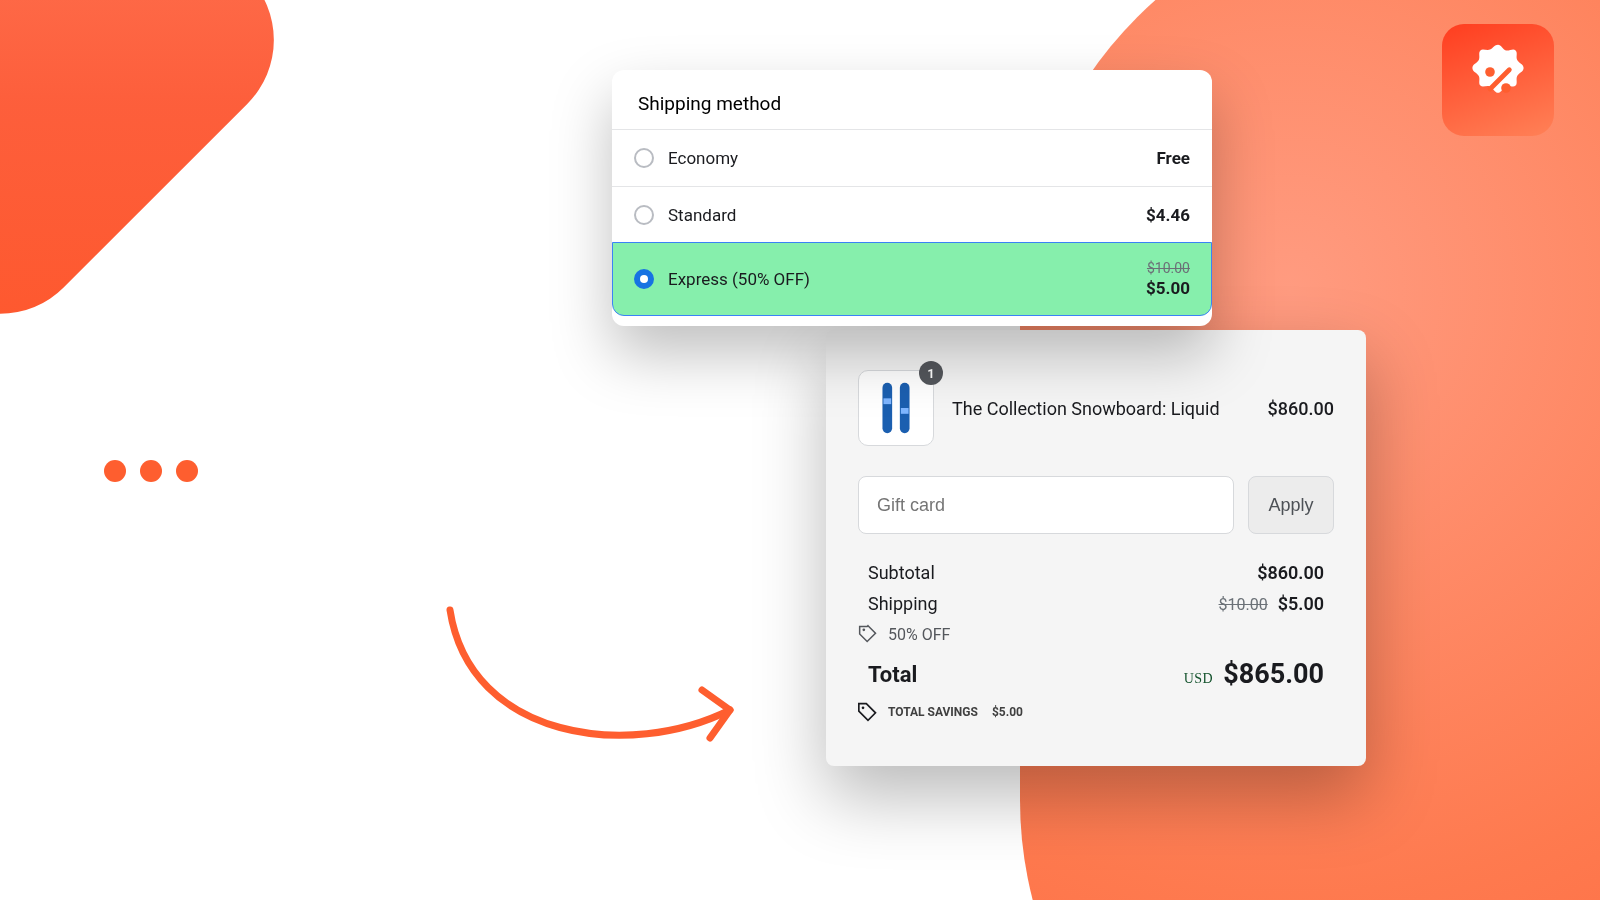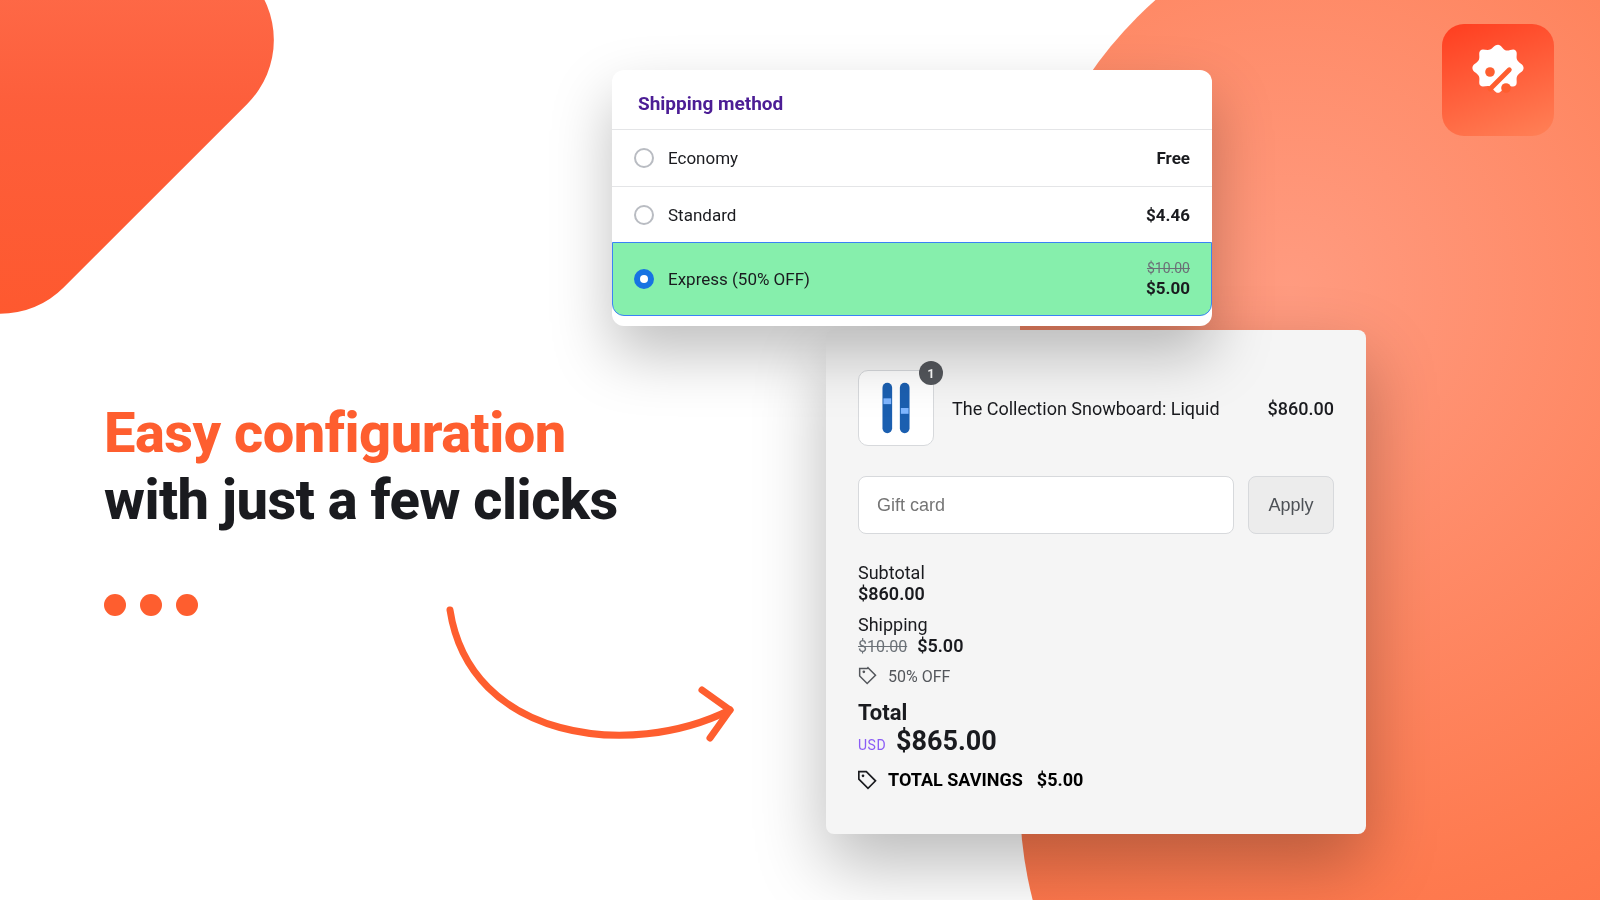--- a/index.html
+++ b/index.html
@@ -20,21 +20,21 @@
   .headline .black  { color: #1a1b1f; display:block; }
   .dots { margin-top: 60px; display:flex; gap:14px; }
   .dots span { width: 22px; height: 22px; border-radius: 50%; background:#FE5E2F; display:inline-block; }
 
   
   .arrow { position: absolute; left: 430px; top: 590px; }
   .arrow svg { width: 340px; height: 200px; }
 
   
   .shipping-card { position: absolute; left: 612px; top: 70px; width: 600px; background: #fff; border-radius: 12px; box-shadow: 0 28px 60px rgba(0,0,0,.25); padding: 22px 0 10px; z-index: 20; }
-  .shipping-card .title { font-size: 19px; font-weight: 700; color: #4c1d95; padding: 0 26px 14px; }
+  .shipping-card .title { font-size: 19px; font-weight: 400; color: #000000; padding: 0 26px 14px; }
   .ship-option { display:flex; align-items:center; justify-content:space-between; padding: 18px 22px; border-top: 1px solid #e4e5e7; cursor: pointer; }
   .ship-option.first { border-top: 1px solid #e4e5e7; border-top-left-radius:0; }
   .ship-option .left { display:flex; align-items:center; gap:14px; font-size: 17px; color: #1a1b1f; }
   .radio { width: 20px; height: 20px; border-radius: 50%; border: 2px solid #b9bcc2; background:#fff; flex: none; }
   .radio.checked { border-color: #1773E2; background: #1773E2; position:relative; }
   .radio.checked:after { content:""; position:absolute; inset:4px; border-radius:50%; background:#fff; }
   .ship-option .price { font-size: 17px; font-weight: 700; color:#1a1b1f; text-align: right; }
   .ship-option .price .struck { font-weight: 400; color:#6b7177; text-decoration: line-through; font-size: 14px; display:block; margin-bottom: 2px;}
   .ship-option.selected { background: #86efac; border: 1.5px solid #3b82f6; border-radius: 0 0 12px 12px; margin: -1px 0 0; padding: 17px 21px; }
 
@@ -44,50 +44,46 @@
   .thumb { position: relative; width: 76px; height: 76px; border:1px solid #d7d9dc; border-radius: 10px; background:#fff; display:flex; align-items:center; justify-content:center; }
   .thumb svg { width: 58px; height: 58px; }
   .thumb .qty { position:absolute; top:-10px; right:-10px; width: 24px; height: 24px; background:#54575c; color:#fff; border-radius:50%; font-size:13px; display:flex; align-items:center; justify-content:center; font-weight:600; }
   .line-item .name { flex:1; font-size: 18px; color:#1a1b1f; }
   .line-item .amt  { font-size: 18px; color:#1a1b1f; font-weight: 500;}
 
   .gift-row { display:flex; gap:14px; margin-bottom: 28px; }
   .gift-row input { flex:1; height: 58px; border:1px solid #d7d9dc; border-radius: 8px; background:#fff; padding: 0 18px; font-size: 18px; color:#6b7177; outline:none; }
   .gift-row button { width: 86px; height: 58px; border:1px solid #d7d9dc; border-radius:8px; background:#ececec; color:#4d5156; font-size: 18px; cursor:pointer; }
 
-  .srow { display:flex; justify-content:space-between; align-items:flex-start; margin: 10px 0; font-size: 18px; color:#1a1b1f;flex-direction:column; }
+  .srow { display:flex; justify-content:space-between; align-items:center; margin: 10px 10px; font-size: 18px; color:#1a1b1f; }
   .srow .right { display:flex; align-items:baseline; gap:10px; }
   .srow .struck { color:#6b7177; text-decoration: line-through; font-size: 16px; }
   .srow.strong .label { font-weight: 700; font-size: 22px; }
   .srow.strong .value { font-weight: 700; font-size: 27px; }
-  .srow .usd { color:#8b5cf6; font-size: 14px; letter-spacing: .5px; }
+  .srow .usd { color:#14532d; font-size: 14px; letter-spacing: .5px; font-family: Liberation Serif, serif; }
   .tagrow { display:flex; align-items:center; gap:10px; color:#54575c; font-size: 16px; margin: 4px 0 14px; }
-  .tagrow.strong { font-weight: 700; font-size: 18px; color:#000000; margin-top: 12px;}
+  .tagrow.strong { font-weight: 700; font-size: 12px; color:#404040; margin-top: 12px;}
   .tagrow svg { width: 20px; height: 20px; flex:none; }
 </style>
 </head>
 <body>
 
 <div class="bg-blob-right"></div>
 <div class="bg-blob-top-left"></div>
 
 <div class="badge">
   <svg viewBox="0 0 100 100">
     <path fill="#fff" d="M50 6c4 0 6 6 10 7s9-3 12 0 0 8 2 12 8 5 8 10-6 6-8 10 1 9-2 12-8-1-12 1-6 8-10 8-6-6-10-8-9 2-12-1 0-8-2-12-8-5-8-10 6-6 8-10-1-9 2-12 8 1 12-1 6-6 10-6z"></path>
     <circle cx="40" cy="40" r="6" fill="#FE5E2F"></circle>
     <circle cx="60" cy="60" r="6" fill="#FE5E2F"></circle>
     <rect x="32" y="48" width="40" height="6" rx="3" fill="#FE5E2F" transform="rotate(-45 50 50)"></rect>
   </svg>
 </div>
 
 <div class="headline">
-  <h1>
-    <span class="orange">Easy configuration</span>
-    <span class="black">with just a few clicks</span>
-  </h1>
   <div class="dots">
     <span></span>
       <span></span>
       <span></span>
   </div>
 </div>
 
 <div class="arrow">
   <svg viewBox="0 0 340 200">
     <path d="M20 20 C 40 150, 200 170, 300 120" stroke="#FE5E2F" stroke-width="7" fill="none" stroke-linecap="round"></path>

